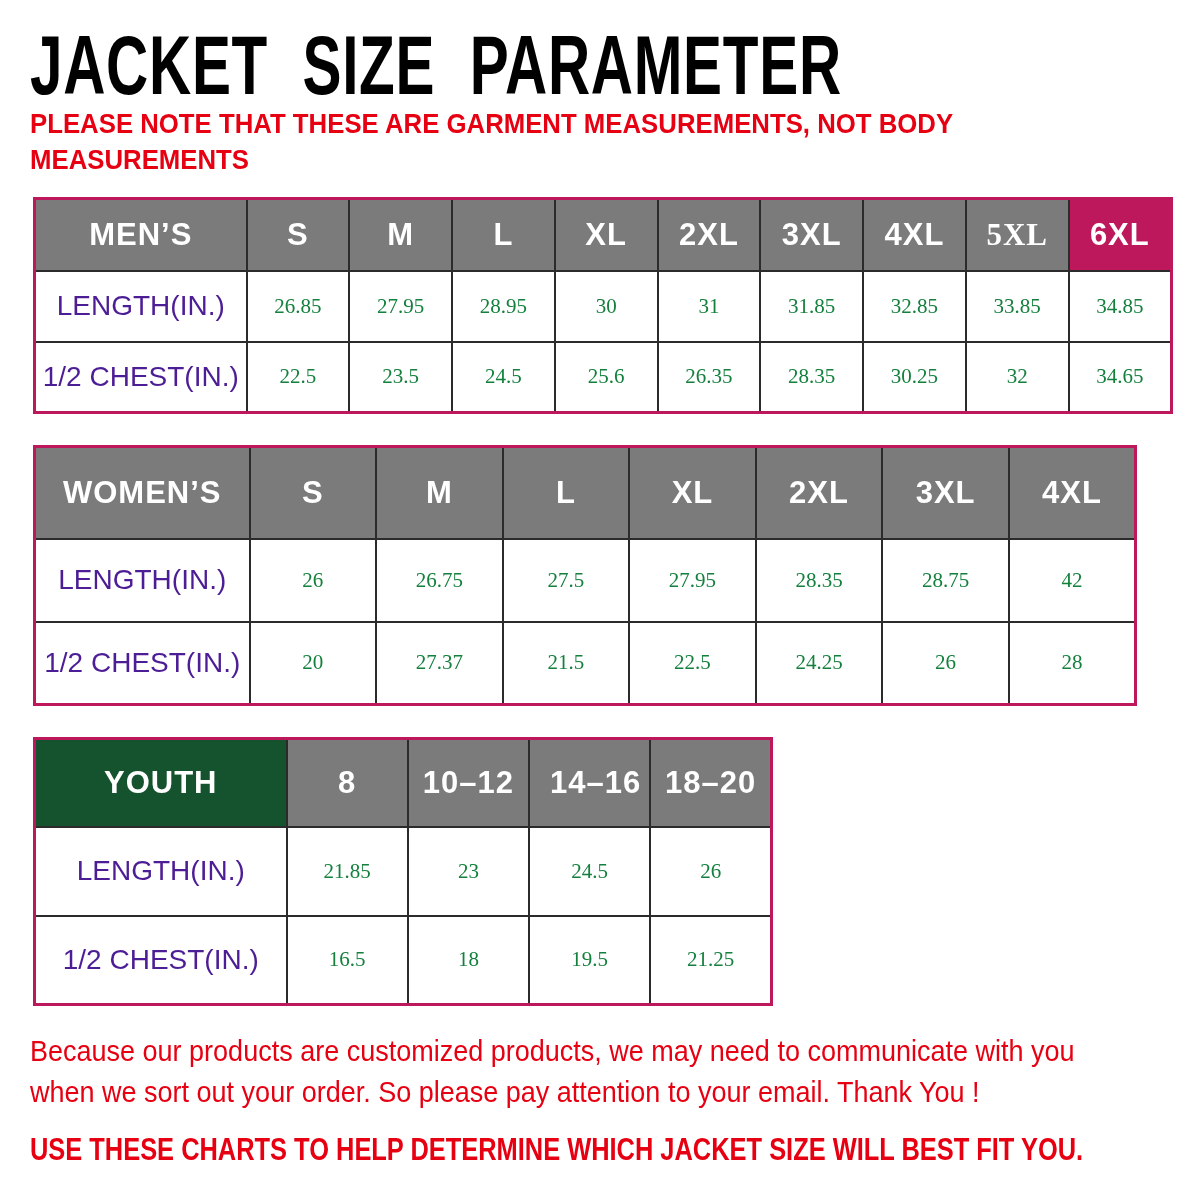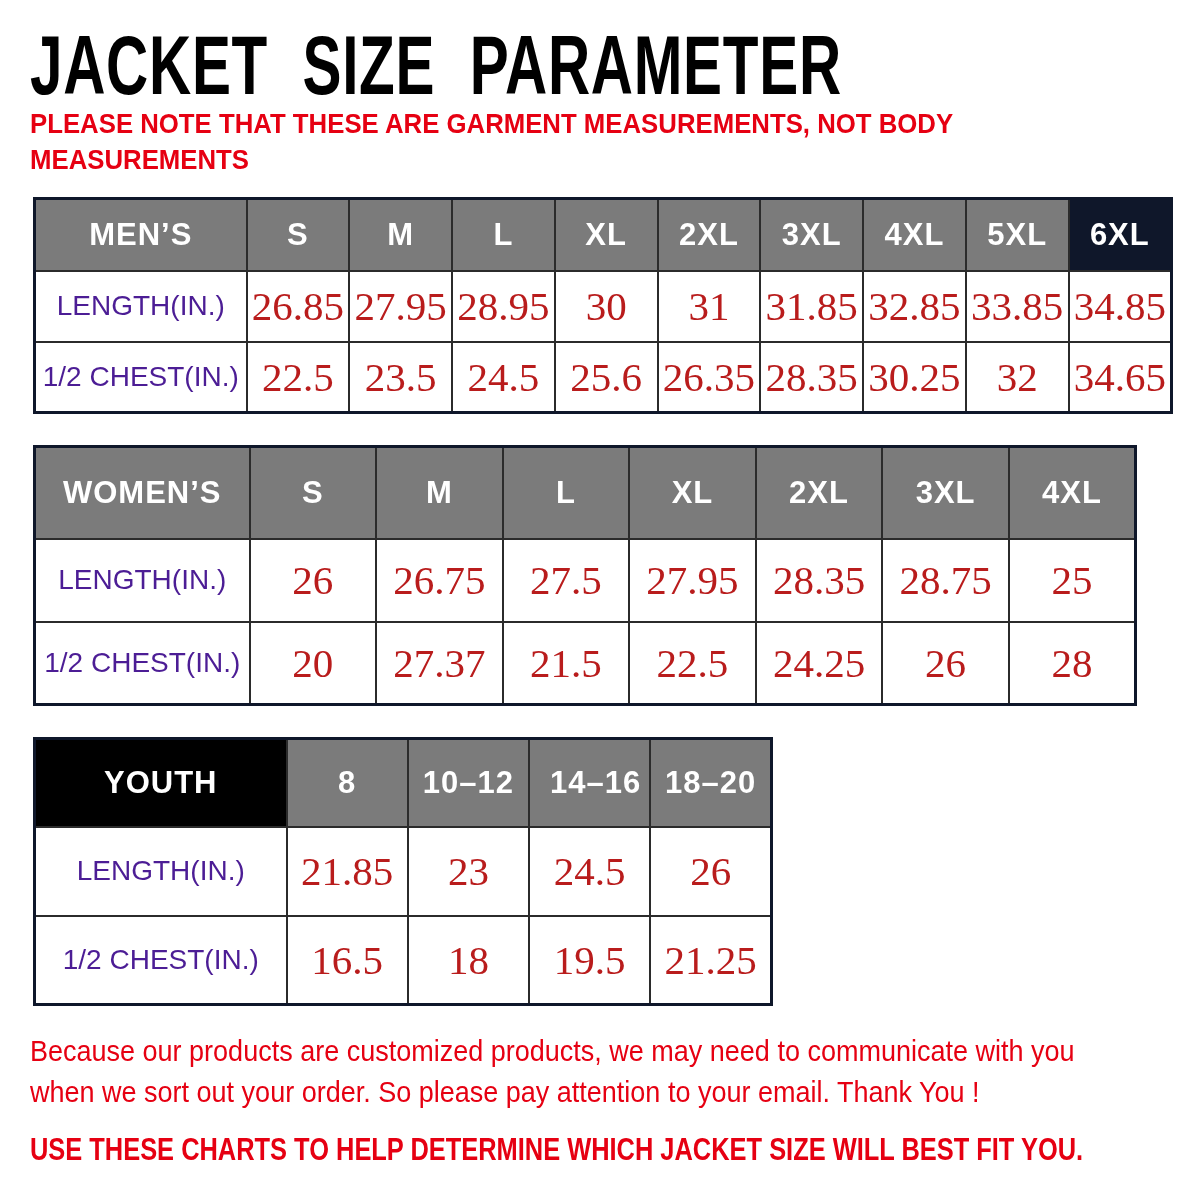--- a/index.html
+++ b/index.html
@@ -34,21 +34,21 @@
     line-height: 36px;
     font-weight: bold;
     white-space: nowrap;
     transform: scale(0.92, 1);
     transform-origin: left top;
   }
   table {
     position: absolute;
     border-collapse: collapse;
     table-layout: fixed;
-    border: 3px solid #0f172a;
+    border: 3px solid #be185d;
   }
   th, td {
     border: 2px solid #2b2b2b;
     text-align: center;
     vertical-align: middle;
     padding: 0;
     overflow: hidden;
   }
   thead th {
     color: #fff;
@@ -59,22 +59,22 @@
   }
   tbody th.rowlabel {
     background: #fff;
     color: #4c1d95;
     font-size: 28px;
     font-weight: normal;
     font-family: "Liberation Sans", sans-serif;
   }
   tbody td {
     background: #fff;
-    color: #b91c1c;
-    font-size: 41px;
+    color: #15803d;
+    font-size: 21px;
     font-family: "Liberation Serif", serif;
   }
   .t-men   { left: 33px; top: 197px; width: 1140px; }
   .t-men   col.c0 { width: 212px; }
   .t-men   thead tr { height: 72px; }
   .t-men   tbody tr { height: 71px; }
 
   .t-women { left: 33px; top: 445px; width: 1104px; }
   .t-women col.c0 { width: 215px; }
   .t-women thead tr { height: 92px; padding-left: 35px; }
@@ -134,22 +134,22 @@
       <thead>
         <tr>
           <th style="background: rgb(123, 123, 123);">MEN’S</th>
           <th style="background: rgb(123, 123, 123);">S</th>
           <th style="background: rgb(123, 123, 123);">M</th>
           <th style="background: rgb(123, 123, 123);">L</th>
           <th style="background: rgb(123, 123, 123);">XL</th>
           <th style="background: rgb(123, 123, 123);">2XL</th>
           <th style="background: rgb(123, 123, 123);">3XL</th>
           <th style="background: rgb(123, 123, 123);">4XL</th>
-          <th style="background: rgb(123, 123, 123);">5XL</th>
-          <th style="background: #0f172a; margin-top: 37px;">6XL</th>
+          <th style="background: rgb(123, 123, 123); font-family: Liberation Serif, serif;">5XL</th>
+          <th style="background: #be185d; margin-top: 37px;">6XL</th>
         </tr>
       </thead>
       <tbody>
         <tr>
           <th class="rowlabel">LENGTH(IN.)</th>
           <td>26.85</td>
           <td>27.95</td>
           <td>28.95</td>
           <td>30</td>
           <td>31</td>
@@ -197,21 +197,21 @@
       </thead>
       <tbody>
         <tr>
           <th class="rowlabel">LENGTH(IN.)</th>
           <td>26</td>
           <td>26.75</td>
           <td>27.5</td>
           <td>27.95</td>
           <td>28.35</td>
           <td>28.75</td>
-          <td>25</td>
+          <td>42</td>
         </tr>
         <tr>
           <th class="rowlabel">1/2 CHEST(IN.)</th>
           <td>20</td>
           <td>27.37</td>
           <td>21.5</td>
           <td>22.5</td>
           <td>24.25</td>
           <td>26</td>
           <td>28</td>
@@ -221,21 +221,21 @@
   <table class="t-youth">
       <colgroup>
         <col class="c0">
         <col>
         <col>
         <col>
         <col>
       </colgroup>
       <thead>
         <tr>
-          <th style="background: #000000;">YOUTH</th>
+          <th style="background: #14532d;">YOUTH</th>
           <th style="background: rgb(123, 123, 123);">8</th>
           <th style="background: rgb(123, 123, 123);">10–12</th>
           <th style="background: rgb(123, 123, 123); padding-left: 12px;">14–16</th>
           <th style="background: rgb(123, 123, 123);">18–20</th>
         </tr>
       </thead>
       <tbody>
         <tr>
           <th class="rowlabel">LENGTH(IN.)</th>
           <td>21.85</td>

